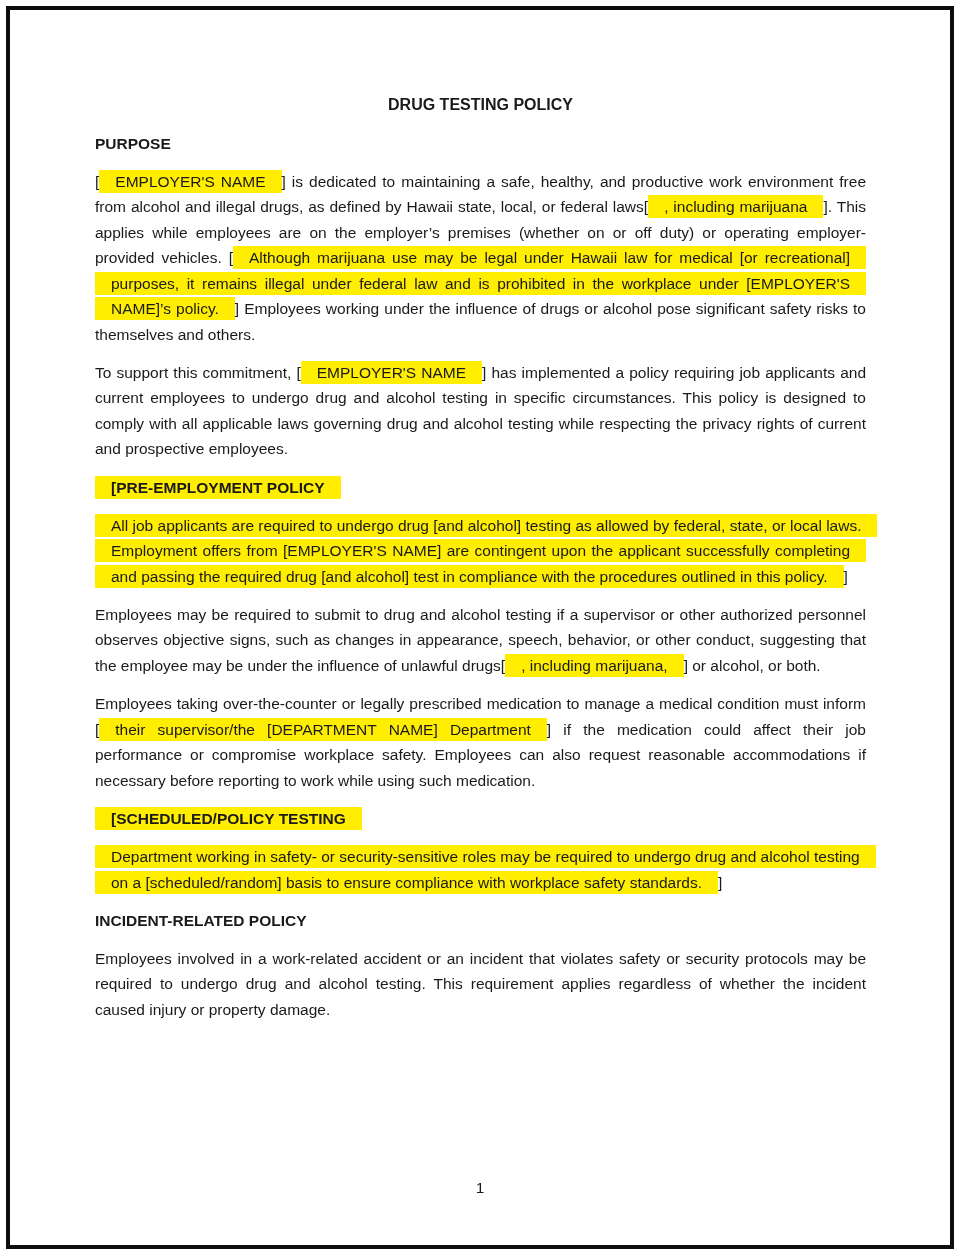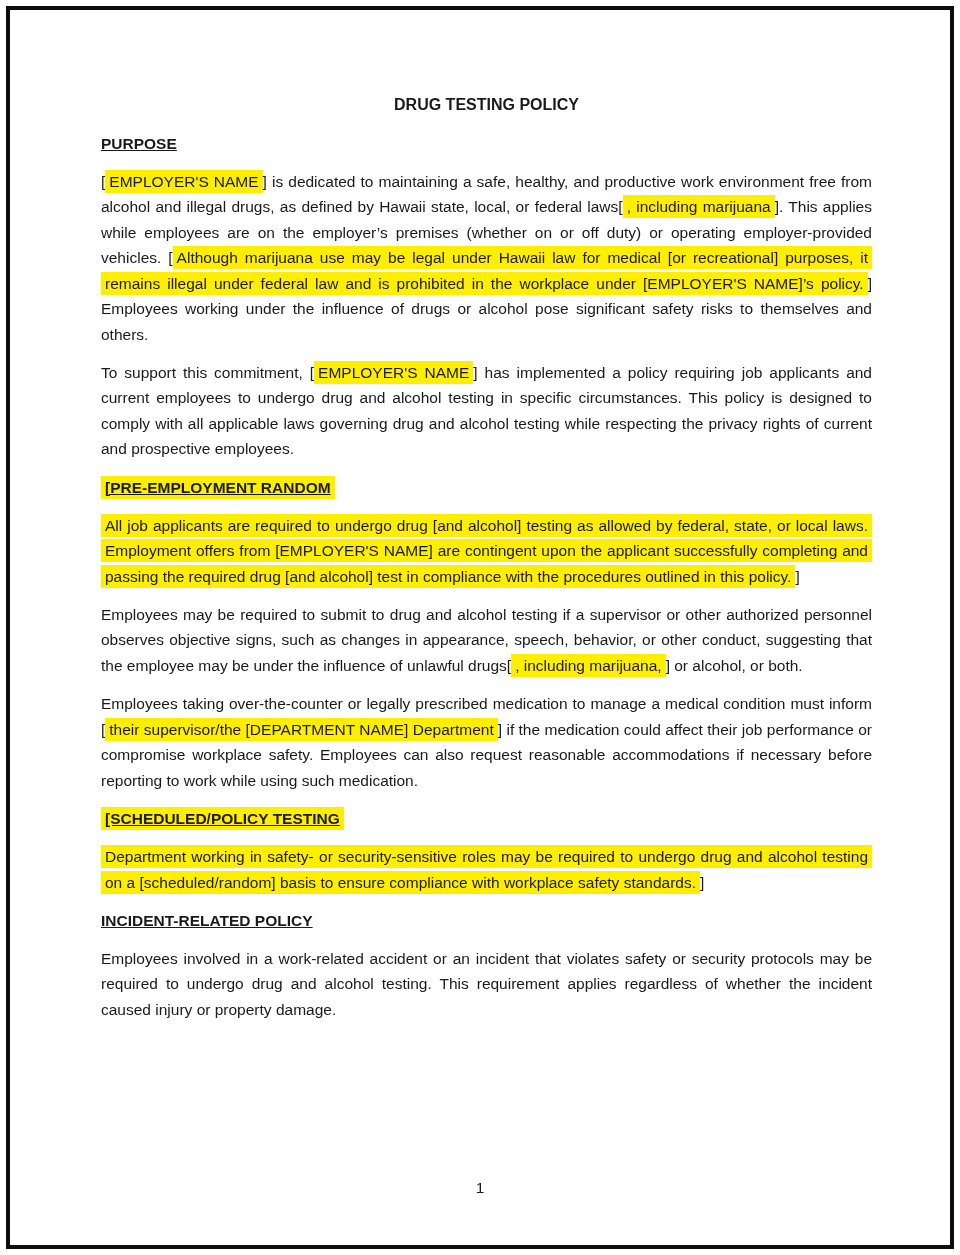--- a/index.html
+++ b/index.html
@@ -16,50 +16,49 @@
     color: #1a1a1a;
   }
   .page-border {
     position: absolute;
     top: 6px; left: 6px; right: 6px; bottom: 6px;
     border: 4px solid #0d0d0d;
     pointer-events: none;
   }
   .content {
     position: absolute;
-    left: 101px;
+    left: 95px;
     top: 0;
     width: 771px;
     padding-top: 92px;
   }
   .doc-title {
     font-size: 16px;
     font-weight: bold;
     text-align: center;
     line-height: 25.5px;
     margin: 0 0 13px 0;
   }
   .heading {
     font-size: 15.5px;
     font-weight: bold;
     line-height: 25.5px;
     margin: 0 0 12.7px 0;
     text-align: left;
-    text-decoration: underline;
   }
   .paragraph {
     font-size: 15.5px;
     font-weight: normal;
     line-height: 25.5px;
     margin: 0 0 12.7px 0;
     text-align: justify;
   }
   .hl {
     background-color: #ffee00;
-    padding: 3px 4px;
+    padding: 3px 16px;
     -webkit-box-decoration-break: clone;
     box-decoration-break: clone;
   }
   .page-footer {
     position: absolute;
     bottom: 58px;
     left: 0;
     width: 100%;
     text-align: center;
     font-size: 15.5px;
@@ -70,21 +69,21 @@
 <body>
 
 <div class="page-border"></div>
 
 <div class="content">
   <div class="doc-title">DRUG TESTING POLICY</div>
   <div>
       <h2 class="heading"><span>PURPOSE</span></h2>
       <p class="paragraph"><span>[</span><span class="hl">EMPLOYER'S NAME</span><span>] is dedicated to maintaining a safe, healthy, and productive work environment free from alcohol and illegal drugs, as defined by Hawaii state, local, or federal laws[</span><span class="hl">, including marijuana</span><span>]. This applies while employees are on the employer’s premises (whether on or off duty) or operating employer-provided vehicles. [</span><span class="hl">Although marijuana use may be legal under Hawaii law for medical [or recreational] purposes, it remains illegal under federal law and is prohibited in the workplace under [EMPLOYER'S NAME]’s policy.</span><span>] Employees working under the influence of drugs or alcohol pose significant safety risks to themselves and others.</span></p>
       <p class="paragraph"><span>To support this commitment, [</span><span class="hl">EMPLOYER'S NAME</span><span>] has implemented a policy requiring job applicants and current employees to undergo drug and alcohol testing in specific circumstances. This policy is designed to comply with all applicable laws governing drug and alcohol testing while respecting the privacy rights of current and prospective employees.</span></p>
-      <h2 class="heading"><span class="hl">[PRE-EMPLOYMENT RANDOM</span></h2>
+      <h2 class="heading"><span class="hl">[PRE-EMPLOYMENT POLICY</span></h2>
       <p class="paragraph"><span class="hl">All job applicants are required to undergo drug [and alcohol] testing as allowed by federal, state, or local laws. Employment offers from [EMPLOYER'S NAME] are contingent upon the applicant successfully completing and passing the required drug [and alcohol] test in compliance with the procedures outlined in this policy.</span><span>]</span></p>
       <p class="paragraph"><span>Employees may be required to submit to drug and alcohol testing if a supervisor or other authorized personnel observes objective signs, such as changes in appearance, speech, behavior, or other conduct, suggesting that the employee may be under the influence of unlawful drugs[</span><span class="hl">, including marijuana,</span><span>] or alcohol, or both.</span></p>
       <p class="paragraph"><span>Employees taking over-the-counter or legally prescribed medication to manage a medical condition must inform [</span><span class="hl">their supervisor/the [DEPARTMENT NAME] Department</span><span>] if the medication could affect their job performance or compromise workplace safety. Employees can also request reasonable accommodations if necessary before reporting to work while using such medication.</span></p>
       <h2 class="heading"><span class="hl">[SCHEDULED/POLICY TESTING</span></h2>
       <p class="paragraph"><span class="hl">Department working in safety- or security-sensitive roles may be required to undergo drug and alcohol testing on a [scheduled/random] basis to ensure compliance with workplace safety standards.</span><span>]</span></p>
       <h2 class="heading"><span>INCIDENT-RELATED POLICY</span></h2>
       <p class="paragraph"><span>Employees involved in a work-related accident or an incident that violates safety or security protocols may be required to undergo drug and alcohol testing. This requirement applies regardless of whether the incident caused injury or property damage.</span></p>
     </div>
 </div>
 

